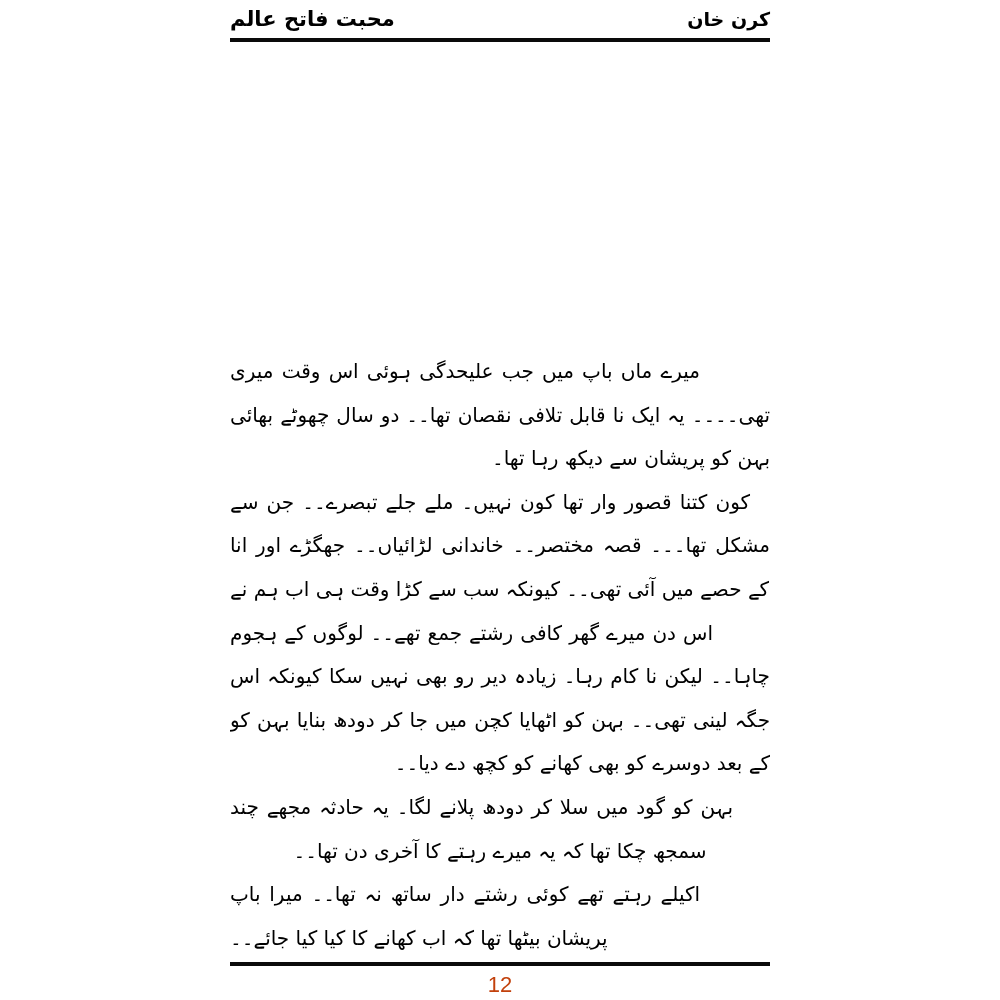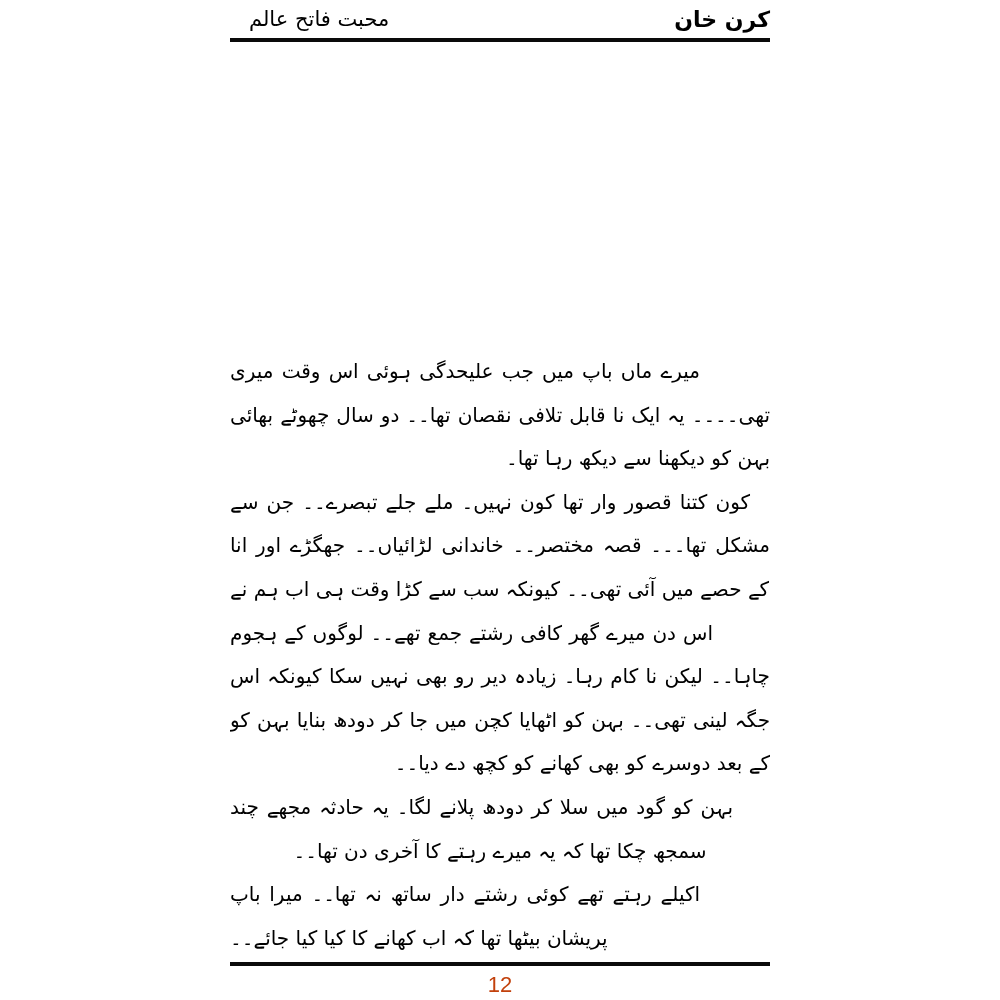--- a/index.html
+++ b/index.html
@@ -30,25 +30,24 @@
   .header-row {
     top: 0;
     height: 38px;
     display: flex;
     flex-direction: row-reverse; 
     justify-content: space-between;
     align-items: center;
   }
   .book-title {
     font-size: 21px;
-    font-weight: normal;
-    margin-left: 19px;
+    font-weight: bold;
   }
   .author-name {
-    font-size: 22px;
+    font-size: 19px;
     font-weight: bold;
   }
   .header-rule {
     top: 38px;
     height: 4px;
     background: #0a0a0a;
   }
   
   .body-text {
     top: 350px;
@@ -93,21 +92,21 @@
 
   <div class="content-col header-row urdu" style="position:absolute;">
     <div class="book-title">محبت فاتح عالم</div>
     <div class="author-name">کرن خان</div>
   </div>
   <div class="content-col header-rule" style="position:absolute;"></div>
 
   <div class="content-col body-text urdu" style="position:absolute;">
     <div class="line indent70">میرے ماں باپ میں جب علیحدگی ہوئی اس وقت میری عمر صرف آٹھ سال</div>
     <div class="line">تھی۔۔۔۔ یہ ایک نا قابل تلافی نقصان تھا۔۔ دو سال چھوٹے بھائی اور چار سال چھوٹی</div>
-    <div class="line end-right">بہن کو دیکھنا سے دیکھ رہا تھا۔</div>
+    <div class="line end-right">بہن کو پریشان سے دیکھ رہا تھا۔</div>
     <div class="line indent20">کون کتنا قصور وار تھا کون نہیں۔ ملے جلے تبصرے۔۔ جن سے کوئی نتیجہ نکالنا</div>
     <div class="line">مشکل تھا۔۔۔ قصہ مختصر۔۔ خاندانی لڑائیاں۔۔ جھگڑے اور انا جیت گئی تھی۔۔ ہار ہم بچوں</div>
     <div class="line end-left">کے حصے میں آئی تھی۔۔ کیونکہ سب سے کڑا وقت ہی اب ہم نے دیکھنا تھا۔۔۔</div>
     <div class="line indent57">اس دن میرے گھر کافی رشتے جمع تھے۔۔ لوگوں کے ہجوم میں باپ کو ڈھونڈنا</div>
     <div class="line">چاہا۔۔ لیکن نا کام رہا۔ زیادہ دیر رو بھی نہیں سکا کیونکہ اس چھوٹی سی عمر میں میں نے ماں کی</div>
     <div class="line">جگہ لینی تھی۔۔ بہن کو اٹھایا کچن میں جا کر دودھ بنایا بہن کو پلایا۔۔ تھوڑی دیر ڈھونڈنے</div>
     <div class="line end-right-pad">کے بعد دوسرے کو بھی کھانے کو کچھ دے دیا۔۔</div>
     <div class="line indent37">بہن کو گود میں سلا کر دودھ پلانے لگا۔ یہ حادثہ مجھے چند لمحوں میں بڑا کر چکا تھا اور</div>
     <div class="line end-center">سمجھ چکا تھا کہ یہ میرے رہتے کا آخری دن تھا۔۔</div>
     <div class="line indent70">اکیلے رہتے تھے کوئی رشتے دار ساتھ نہ تھا۔۔ میرا باپ دوسرے شہر کماتا تھا لہذا</div>

